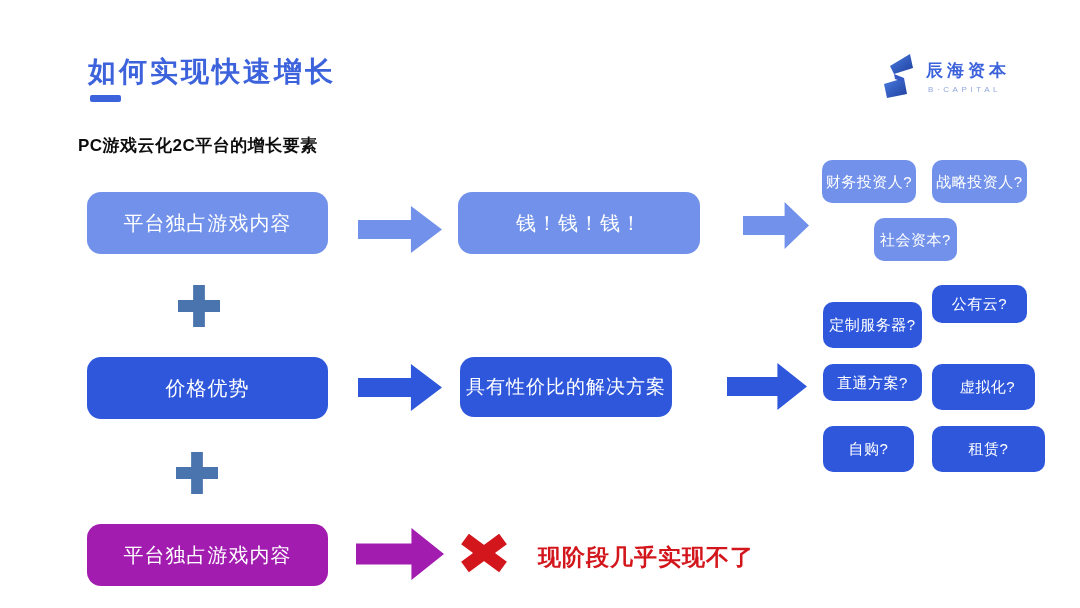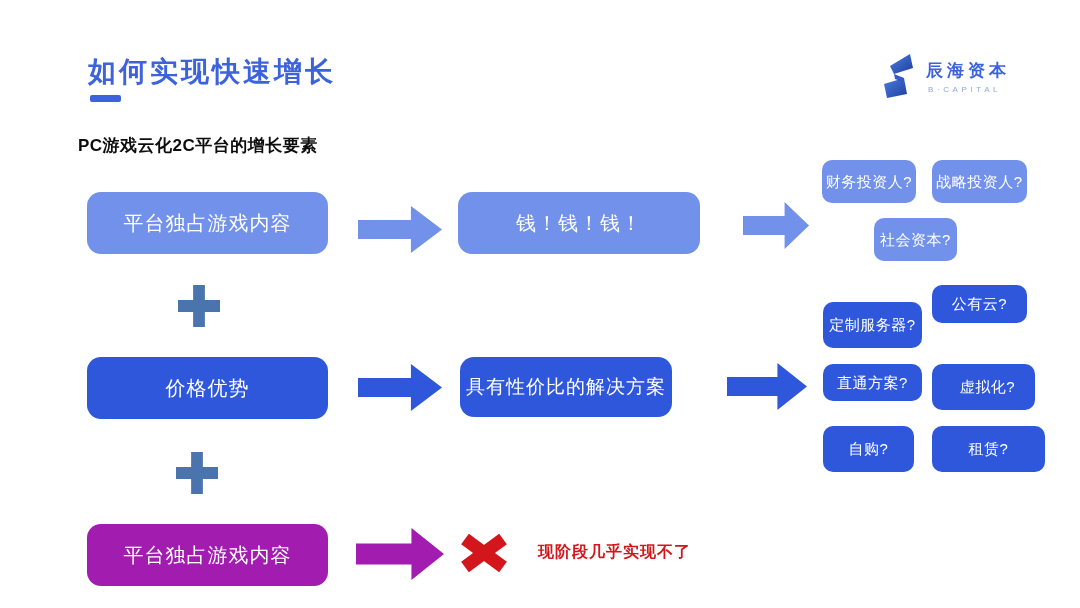--- a/index.html
+++ b/index.html
@@ -44,21 +44,21 @@
   
   .plus {
     position:absolute; width:42px; height:42px; background:#4A74AD;
     clip-path: polygon(36% 0, 64% 0, 64% 36%, 100% 36%, 100% 64%, 64% 64%,
                        64% 100%, 36% 100%, 36% 64%, 0 64%, 0 36%, 36% 36%);
   }
   
   .x-mark { position:absolute; left:459px; top:522px; width:50px; height:40px; }
   .note {
     position:absolute; left:538px; top:531px;
-    font-size:16px; font-weight:bold; color:#D3161C; letter-spacing:1px;
+    font-size:23px; font-weight:bold; color:#D3161C; letter-spacing:1px;
   }
 </style>
 </head>
 <body>
 
 <div class="slide">
 
   <div class="page-title">如何实现快速增长</div>
   <div class="title-underline"></div>
   <div class="subtitle">PC游戏云化2C平台的增长要素</div>

